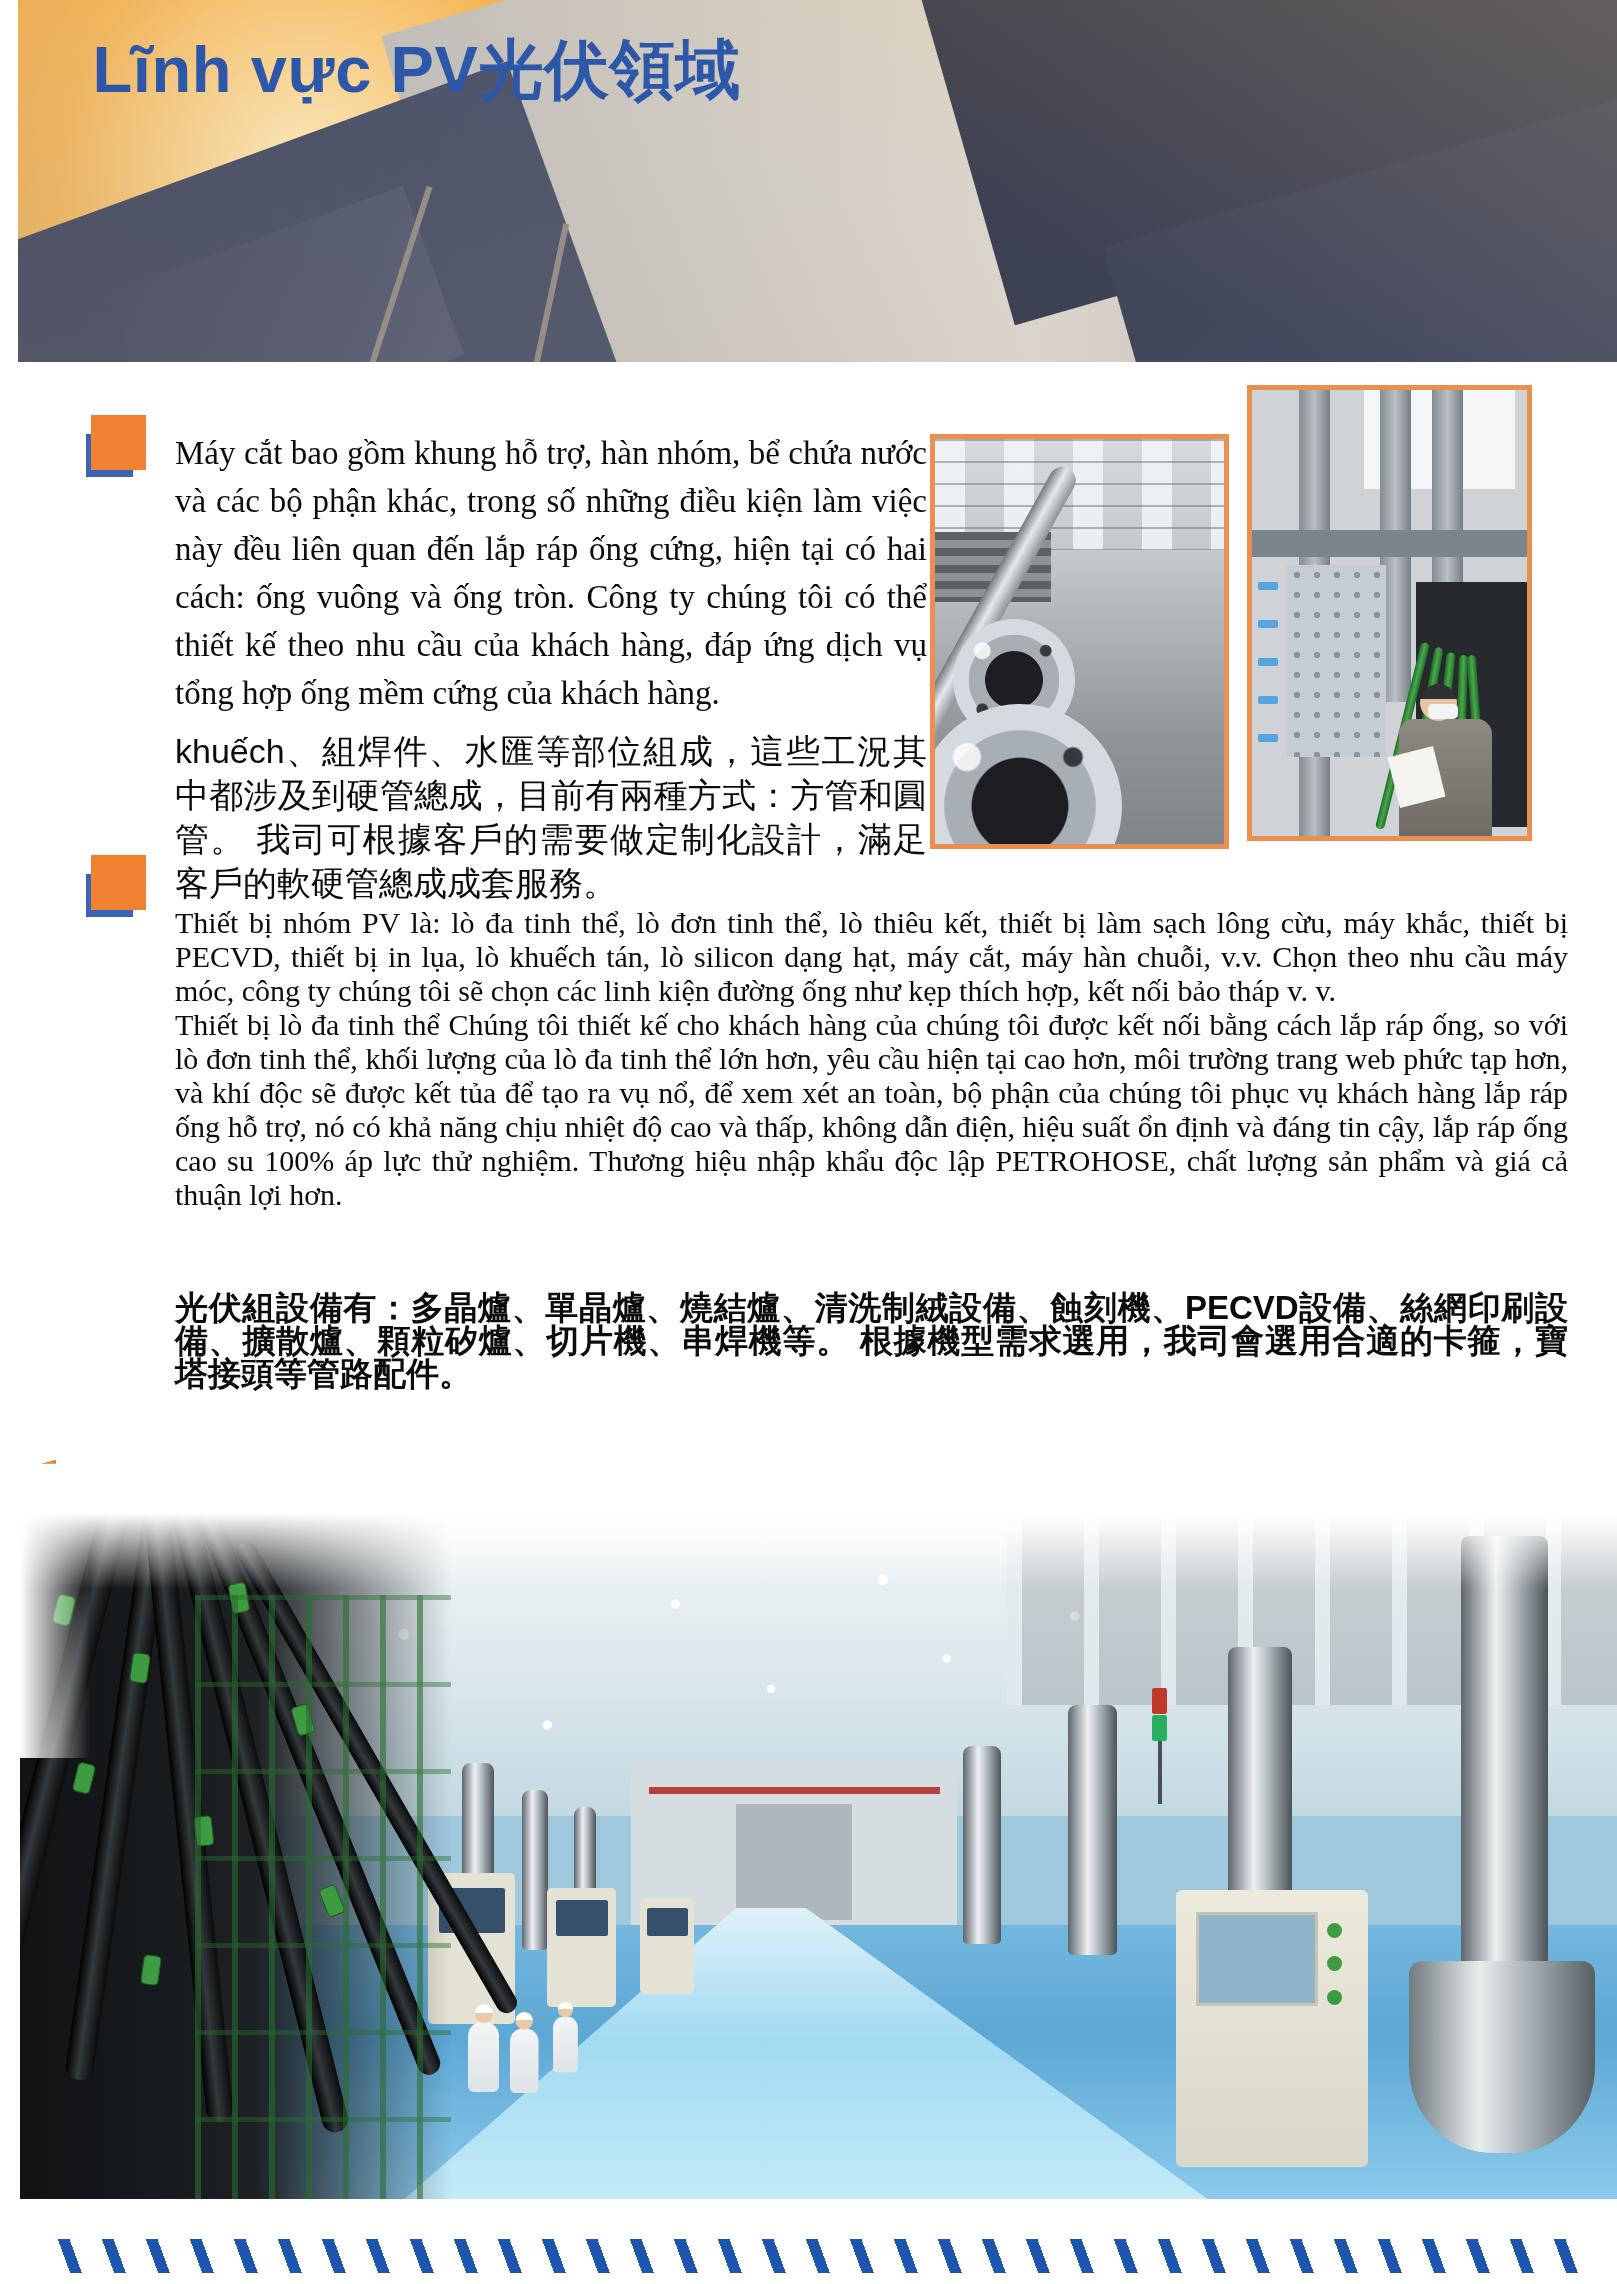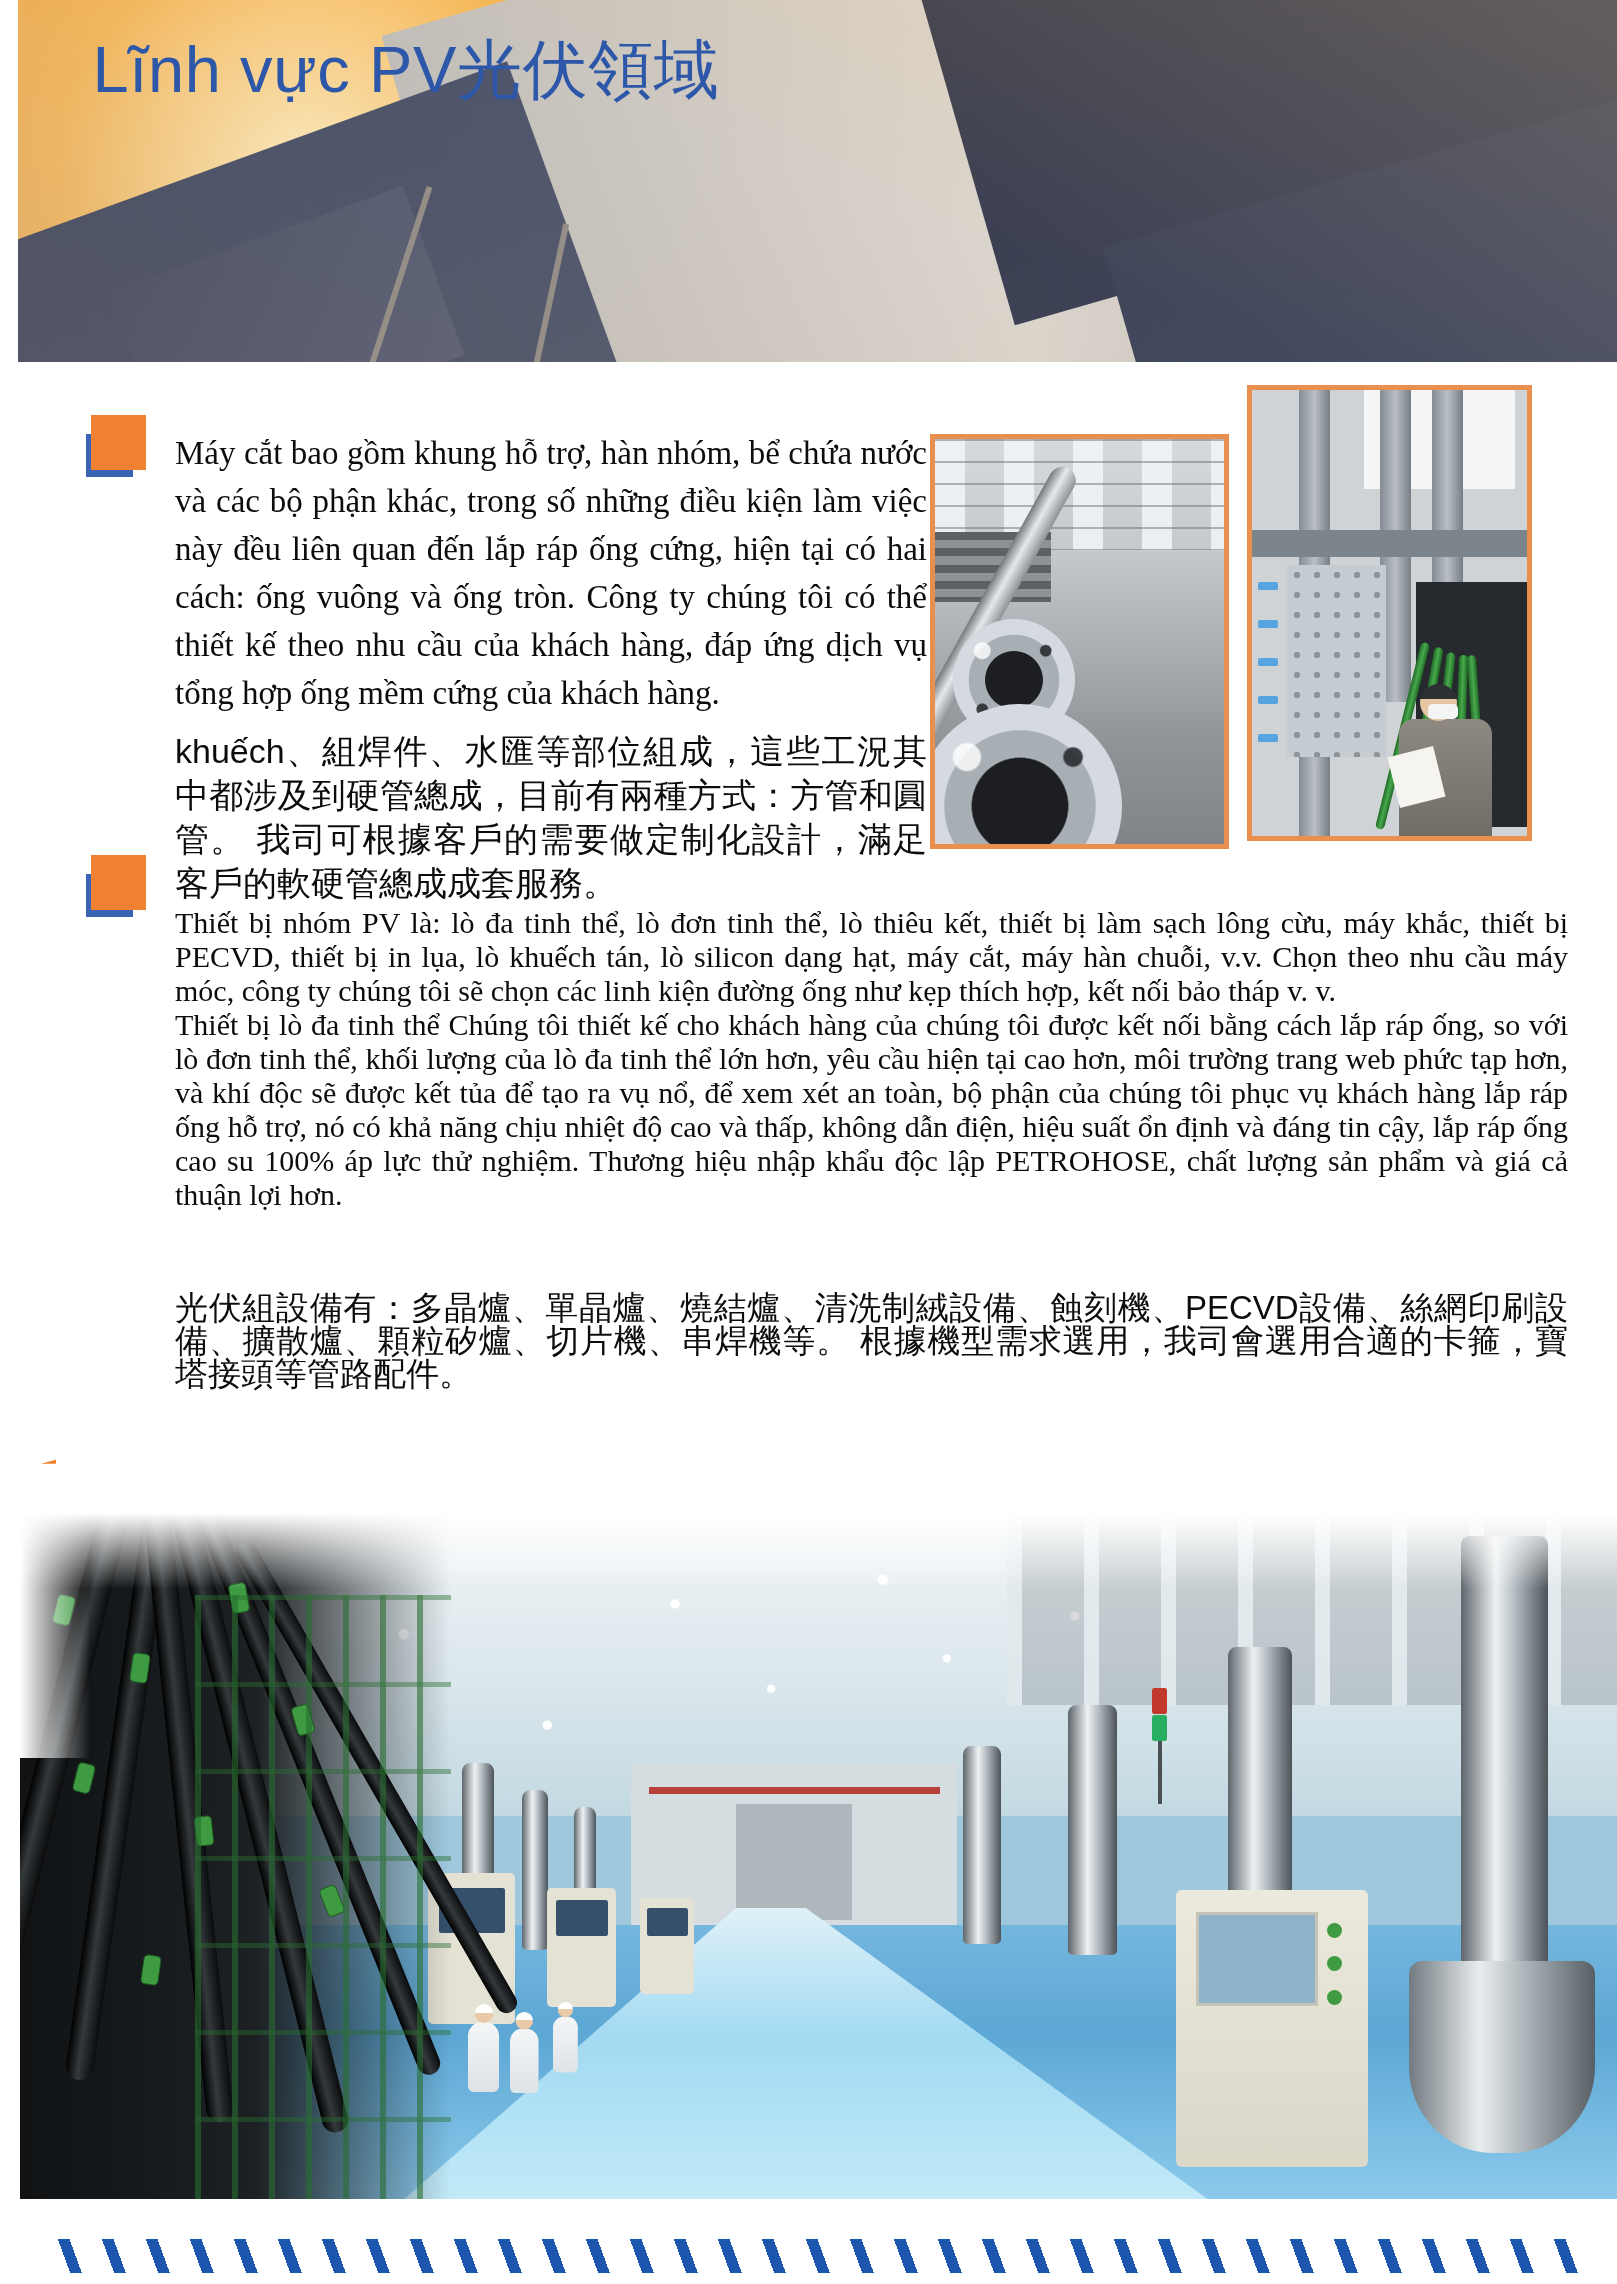--- a/index.html
+++ b/index.html
@@ -33,21 +33,21 @@
   .panel-left-low { left:-93px; bottom:-198px; width:670px; height:396px; transform:rotate(-20deg);
            background:linear-gradient(115deg,#2e4168,#3a4e74); }
   .panel-left-mid { left:111px; bottom:-52px; width:314px; height:180px; transform:rotate(-20deg);
            background:linear-gradient(115deg,#33466c,#45587e); }
   .hero-pole { position:absolute; width:5.8px; background:#878c93; }
   .pole-1 { left:378px; bottom:-17.5px; height:198px; transform:rotate(18deg); }
   .pole-2 { left:527px; bottom:-35px; height:175px; transform:rotate(12deg); }
   .warm-tint { position:absolute; inset:0;
            background:linear-gradient(200deg, rgba(250,180,80,.28), rgba(250,160,60,.12) 50%, rgba(205,150,90,.22)); }
   .hero-title { position:absolute; left:75px; top:26px;
-           font-family:"Liberation Sans", sans-serif; font-weight:normal;
+           font-family:"Liberation Sans", sans-serif; font-weight:bold;
            font-size:65px; letter-spacing:0.6px; color:#2d57a8; white-space:nowrap; }
 
   
   .marker { position:absolute; width:64px; height:70px; }
   .marker .sq-blue { position:absolute; left:0; top:19px; width:47px; height:43px; background:#3a62b5; }
   .marker .sq-orange { position:absolute; left:5.2px; top:0; width:55px; height:55px; background:#f08130; }
   .marker-1 { left:86px; top:415px; }
   .marker-2 { left:86px; top:855px; }
 
   
@@ -55,21 +55,21 @@
            font-family:"Liberation Serif", serif; font-size:33px; line-height:48px;
            color:#0c0c0c; text-align:justify; }
   .zh-text-1 { position:absolute; left:175px; top:729px; width:752px;
            font-family:"Liberation Sans", sans-serif; font-size:34px; line-height:44px;
            color:#0c0c0c; text-align:justify; }
   .vi-text-2 { position:absolute; left:175px; top:906px; width:1393px;
            font-family:"Liberation Serif", serif; font-size:30px; line-height:34px;
            color:#0c0c0c; text-align:justify; }
   .zh-text-2 { position:absolute; left:175px; top:1291px; width:1393px;
            font-family:"Liberation Sans", sans-serif; font-size:33px; line-height:33px;
-           color:#0c0c0c; text-align:justify; }
+           color:#0c0c0c; text-align:justify;font-weight:bold; }
   .vi-text-2 p, .zh-text-2 p { margin:0; }
 
   .orange-tick { position:absolute; left:41px; top:1458px; width:15px; height:5.8px;
            background:#f07f28; clip-path:polygon(0 100%, 100% 30%, 100% 100%); }
 
   
   .photo { position:absolute; border:5.2px solid #ea8f4e; overflow:hidden; background:#cfd3d6; }
   .photo-a { left:930px; top:434px; width:299px; height:415px; }
   .photo-b { left:1247px; top:385px; width:285px; height:456px; }
 

